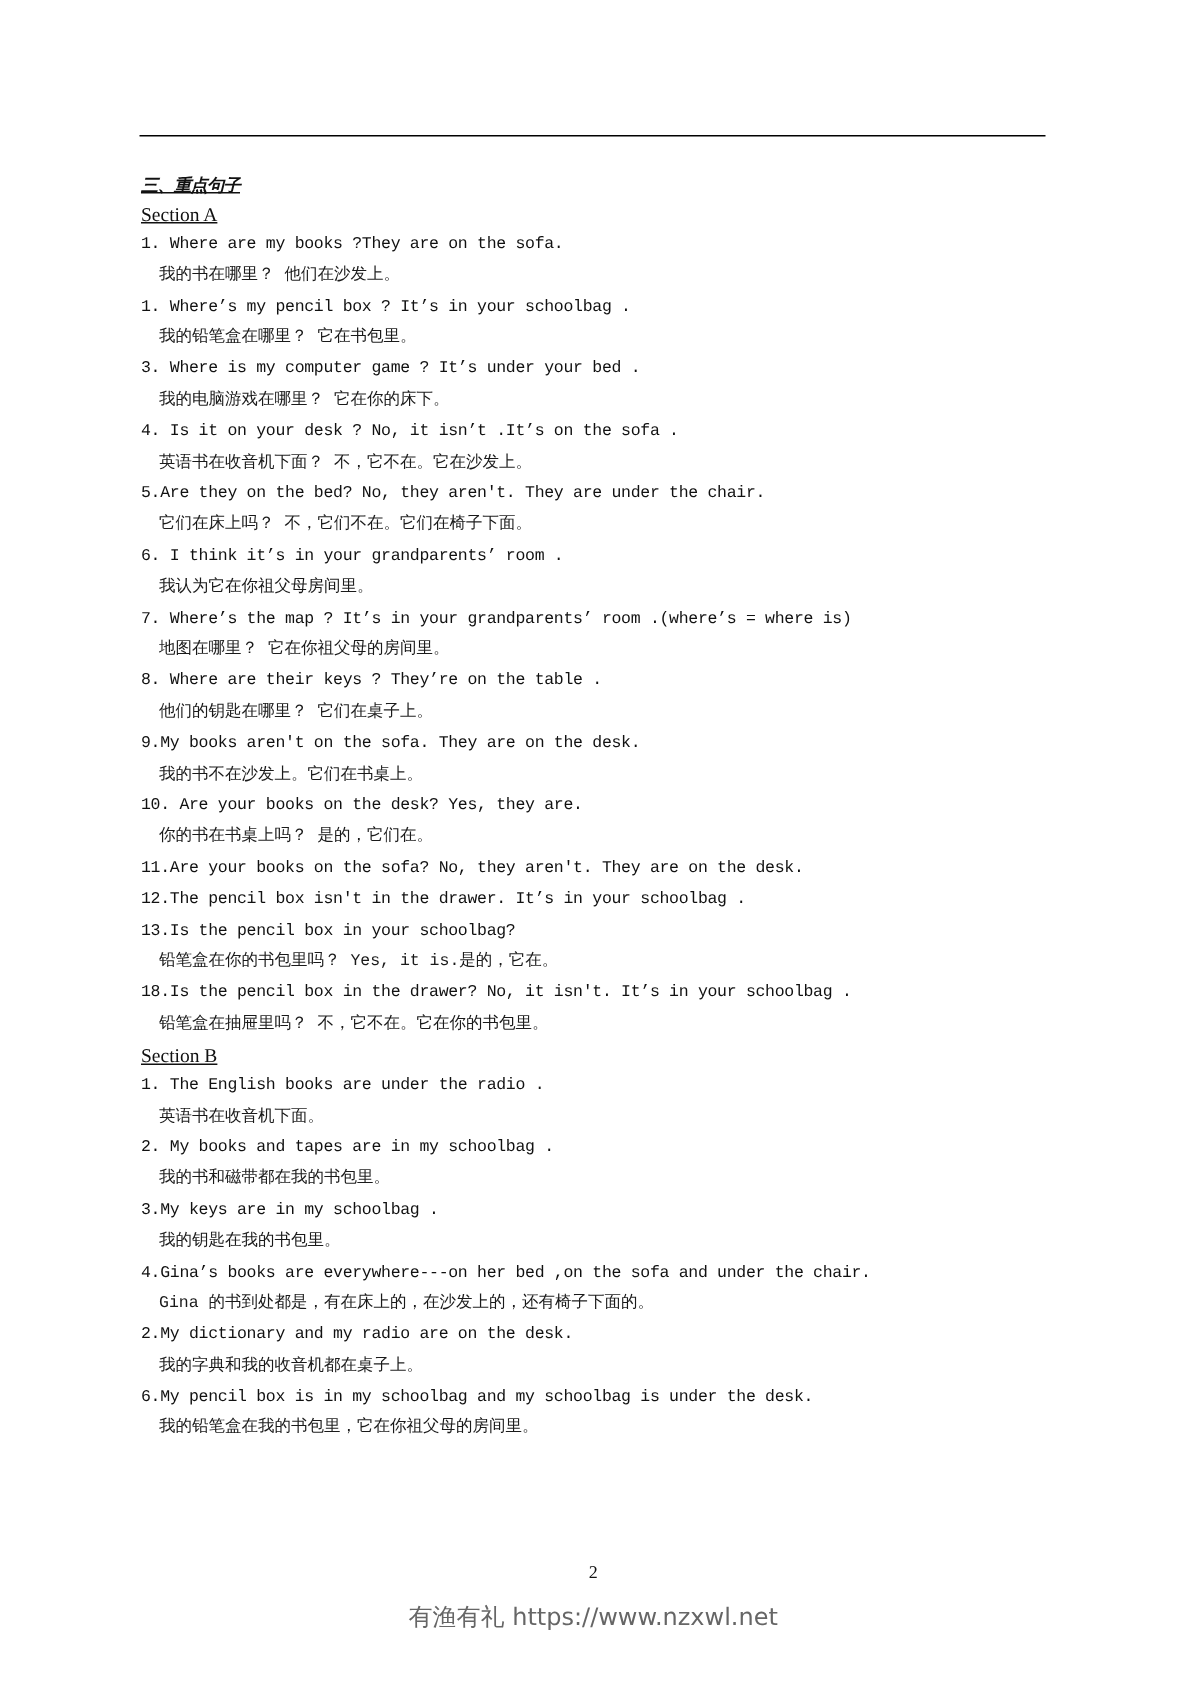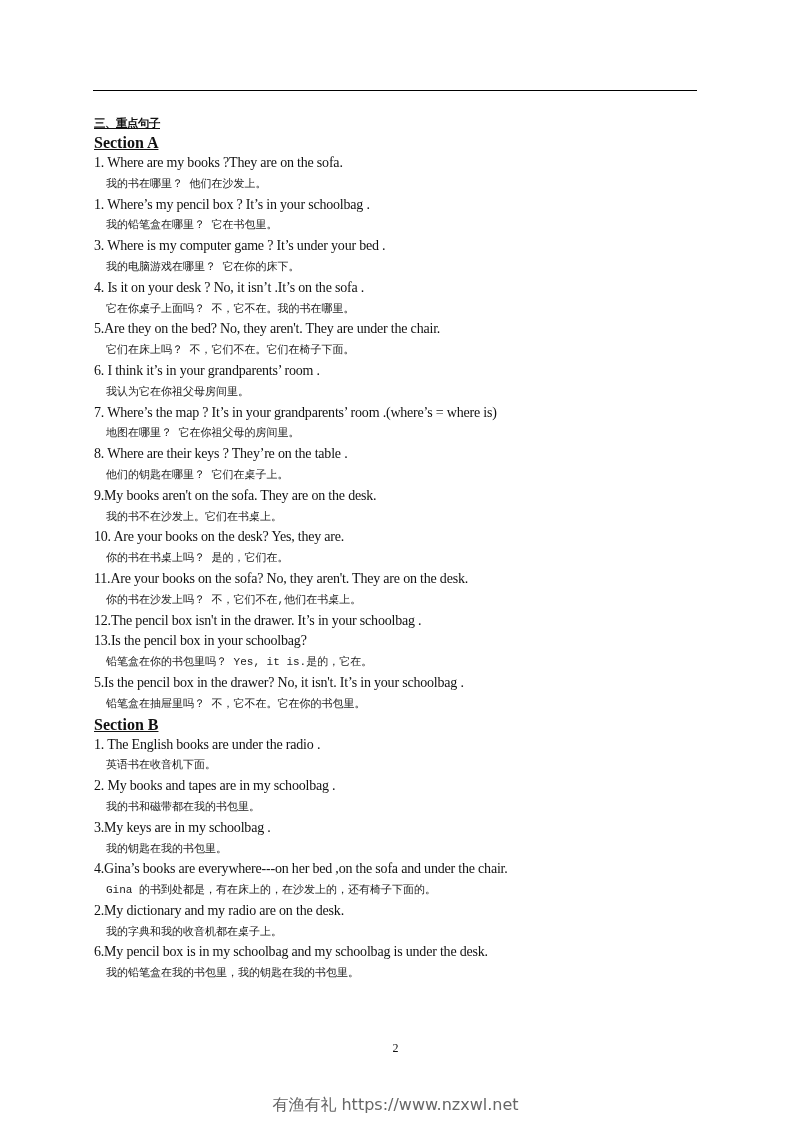--- a/index.html
+++ b/index.html
@@ -2,28 +2,28 @@
 <html><head>
 <meta charset="utf-8">
 <style>
   html, body { margin: 0; padding: 0; background: #ffffff; }
   body { width: 791px; height: 1122px; position: relative; overflow: hidden;
          font-family: "Liberation Serif", "DejaVu Serif", serif; color: #111; }
   .rule { position: absolute; left: 93px; top: 90px; width: 604px; height: 0;
           border-top: 1.5px solid #000; }
   .content { position: absolute; left: 94px; top: 113px; width: 610px; }
   .heading { font-family: "DejaVu Sans", sans-serif; font-weight: bold; font-size: 11.5px;
-             text-decoration: underline; height: 20px; line-height: 20px; letter-spacing: -0.5px; }
-  .section { font-weight: bold; font-size: 16px; text-decoration: underline; height: 20px; line-height: 20px; }
-  .en { font-size: 14px; height: 20.8px; line-height: 20.8px; white-space: nowrap; letter-spacing: -0.2px; }
+             text-decoration: underline; height: 20px; line-height: 20px; letter-spacing: -0.5px; font-style: italic; }
+  .section { font-weight: normal; font-size: 13px; text-decoration: underline; height: 20px; line-height: 20px; }
+  .en { font-size: 11px; height: 20.8px; line-height: 20.8px; white-space: nowrap; letter-spacing: -0.2px; font-family: Liberation Mono, monospace; }
   .zh { font-family: Liberation Mono, monospace; font-size: 11px; height: 20.8px; line-height: 20.8px;
         padding-left: 12px; white-space: nowrap; color: #1a1a1a; }
   .page-num { position: absolute; left: 0; width: 791px; top: 1041px; text-align: center; font-size: 12px; }
   .watermark { position: absolute; left: 0; width: 791px; top: 1068px; text-align: center;
-               font-family: "DejaVu Sans", sans-serif; font-size: 16px; color: #666; margin-top: 27px; }
+               font-family: "DejaVu Sans", sans-serif; font-size: 16px; color: #666; }
 </style>
 </head>
 <body>
 
 <div class="rule"></div>
 
 <div class="content">
   <div class="heading">三、重点句子</div>
 
   <div>
@@ -35,21 +35,21 @@
     <div>
         <div class="en">1. Where’s my pencil box ? It’s in your schoolbag .</div>
         <div class="zh">我的铅笔盒在哪里？ 它在书包里。</div>
       </div>
     <div>
         <div class="en">3. Where is my computer game ? It’s under your bed .</div>
         <div class="zh">我的电脑游戏在哪里？ 它在你的床下。</div>
       </div>
     <div>
         <div class="en">4. Is it on your desk ? No, it isn’t .It’s on the sofa .</div>
-        <div class="zh">它在你桌子上面吗？ 不，它不在。我的书在哪里。</div>
+        <div class="zh">英语书在收音机下面？ 不，它不在。它在沙发上。</div>
       </div>
     <div>
         <div class="en">5.Are they on the bed? No, they aren't. They are under the chair.</div>
         <div class="zh">它们在床上吗？ 不，它们不在。它们在椅子下面。</div>
       </div>
     <div>
         <div class="en">6.  I think it’s in your grandparents’ room .</div>
         <div class="zh">我认为它在你祖父母房间里。</div>
       </div>
     <div>
@@ -63,31 +63,30 @@
     <div>
         <div class="en">9.My books aren't on the sofa. They are on the desk.</div>
         <div class="zh">我的书不在沙发上。它们在书桌上。</div>
       </div>
     <div>
         <div class="en">10. Are your books on the desk? Yes, they are.</div>
         <div class="zh">你的书在书桌上吗？ 是的，它们在。</div>
       </div>
     <div>
         <div class="en">11.Are your books on the sofa? No, they aren't. They are on the desk.</div>
-        <div class="zh">你的书在沙发上吗？ 不，它们不在,他们在书桌上。</div>
       </div>
     <div>
         <div class="en">12.The pencil box isn't in the drawer. It’s in your schoolbag .</div>
       </div>
     <div>
         <div class="en">13.Is the pencil box in your schoolbag?</div>
         <div class="zh">铅笔盒在你的书包里吗？ Yes, it is.是的，它在。</div>
       </div>
     <div>
-        <div class="en">5.Is the pencil box in the drawer? No, it isn't. It’s in your schoolbag .</div>
+        <div class="en">18.Is the pencil box in the drawer? No, it isn't. It’s in your schoolbag .</div>
         <div class="zh">铅笔盒在抽屉里吗？ 不，它不在。它在你的书包里。</div>
       </div>
   </div>
 
   <div>
     <div class="section">Section B</div>
     <div>
         <div class="en">1. The English books are under the radio .</div>
         <div class="zh">英语书在收音机下面。</div>
       </div>
@@ -102,19 +101,19 @@
     <div>
         <div class="en">4.Gina’s books are everywhere---on her bed ,on the sofa and under the chair.</div>
         <div class="zh">Gina 的书到处都是，有在床上的，在沙发上的，还有椅子下面的。</div>
       </div>
     <div>
         <div class="en">2.My dictionary and my radio are on the desk.</div>
         <div class="zh">我的字典和我的收音机都在桌子上。</div>
       </div>
     <div>
         <div class="en">6.My pencil box is in my schoolbag and my schoolbag is under the desk.</div>
-        <div class="zh">我的铅笔盒在我的书包里，我的钥匙在我的书包里。</div>
+        <div class="zh">我的铅笔盒在我的书包里，它在你祖父母的房间里。</div>
       </div>
   </div>
 </div>
 
 <div class="page-num">2</div>
 <div class="watermark">有渔有礼 https://www.nzxwl.net</div>
 
 </body></html>

